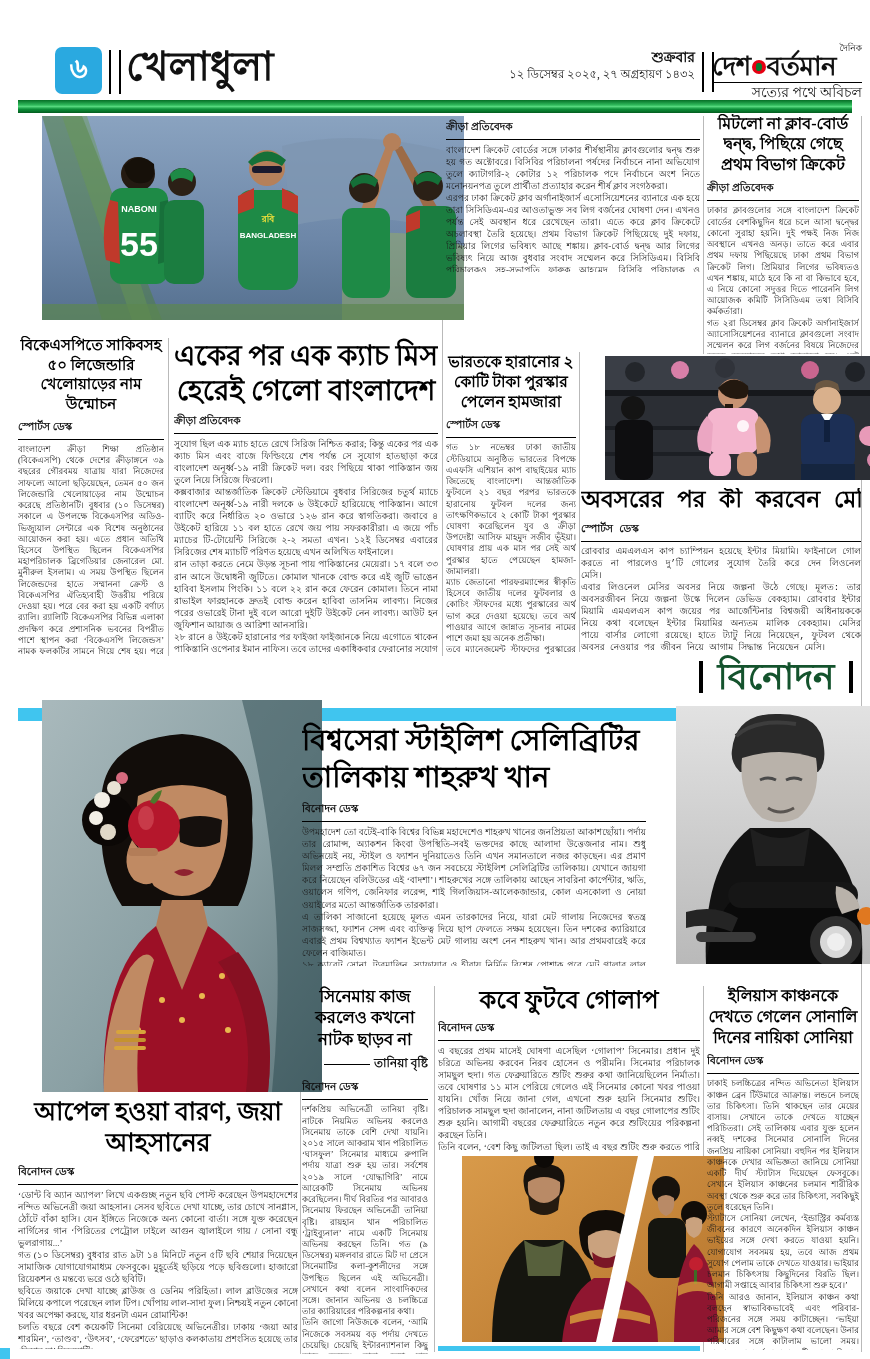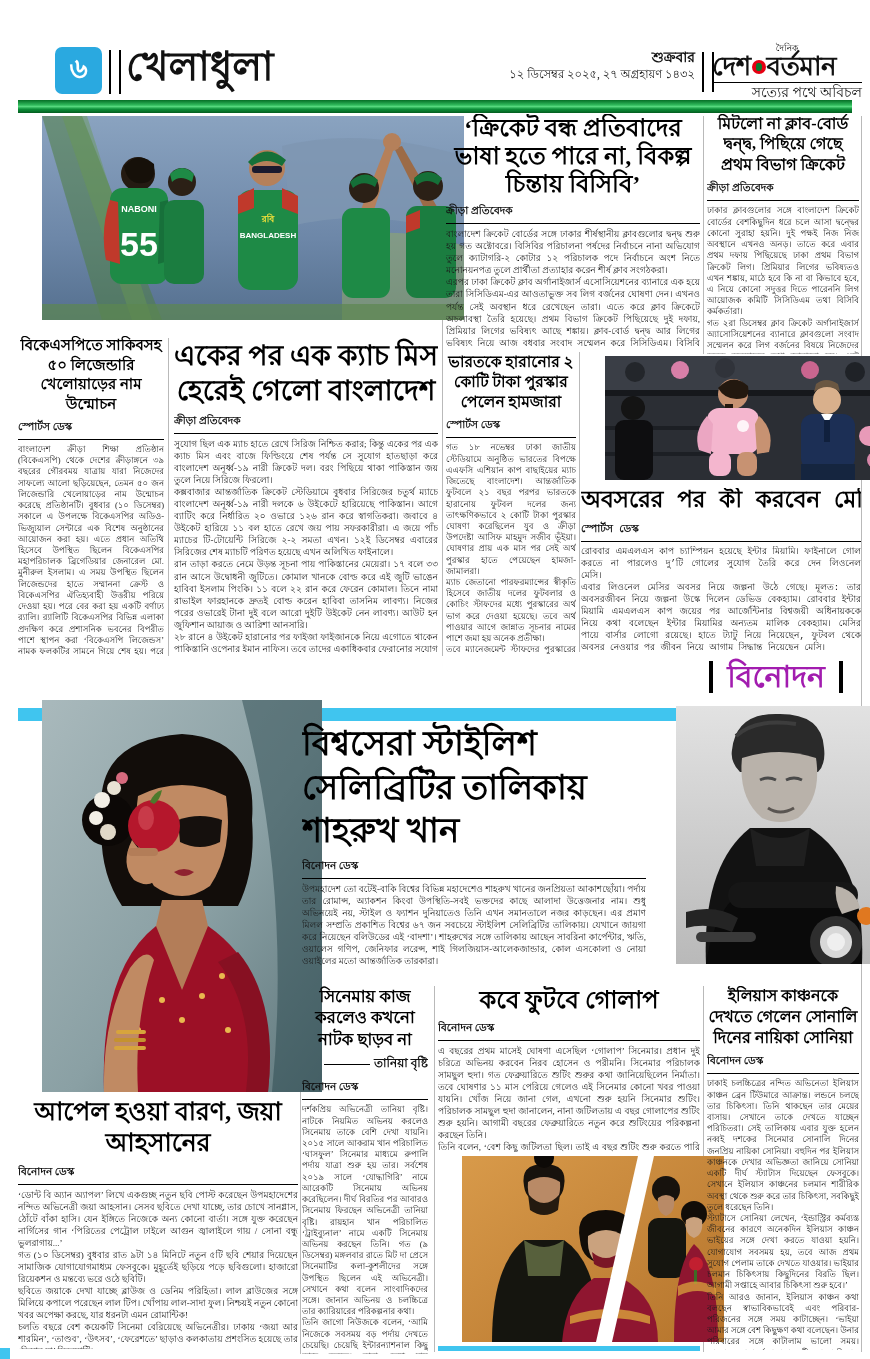--- a/index.html
+++ b/index.html
@@ -8,42 +8,42 @@
   .abs{position:absolute;}
   
   .pagenum{left:55px;top:47px;width:47px;height:47px;background:#2aa9e0;border-radius:7px;
            color:#fff;font-size:28px;font-weight:bold;display:flex;align-items:center;justify-content:center;}
   .dblbar{width:8px;border-left:2.5px solid #000;border-right:2.5px solid #000;}
   .section-title{font-size:40px;font-weight:bold;line-height:1;}
   .dateblock{text-align:right;line-height:1.25;}
   .weekday{font-size:14px;font-weight:bold;}
   .dateline{font-size:11.5px;}
   .masthead{width:150px;}
-  .mh-daily{font-size:9px;text-align:center;line-height:1;}
+  .mh-daily{font-size:9px;text-align:right;line-height:1;}
   .mh-name{font-size:26px;font-weight:bold;line-height:1.05;white-space:nowrap;letter-spacing:-0.5px;}
   .mh-dot{display:inline-block;width:14px;height:14px;background:#e60012;border-radius:50%;vertical-align:middle;
           margin:0 1px 4px 1px;position:relative;}
   .mh-dot::after{content:"";position:absolute;left:4px;top:3px;width:6px;height:8px;background:#0a7a2f;border-radius:45% 55% 60% 40%;}
   .mh-rule{border-top:1.5px solid #000;margin-top:2px;}
   .mh-tag{font-size:14px;text-align:right;line-height:1.4;}
   .greenbar{left:18px;top:100px;width:834px;height:13px;
             background:linear-gradient(180deg,#056f26 0%,#2eb85a 38%,#56d87e 50%,#0c913a 70%,#045d1f 100%);}
   
   .art{overflow:hidden;}
   .hl{font-weight:bold;text-align:center;color:#000;}
   .byline{font-size:10.5px;font-weight:bold;border-bottom:1.5px solid #000;padding-bottom:3px;margin:5px 0 4px 0;}
   .body{font-size:9px;line-height:1.34;text-align:justify;white-space:pre-line;overflow:hidden;color:#1c1c1c;}
   .body.sm{font-size:8.5px;line-height:1.32;}
   .vrule{width:0;border-left:1px solid #b9b9b9;}
   .attrib{text-align:right;font-size:12px;font-weight:bold;margin-top:4px;}
   .attrib .dash{display:inline-block;width:46px;border-top:1.5px solid #000;vertical-align:middle;margin-right:4px;}
   
   .binodon{display:flex;align-items:center;justify-content:center;gap:14px;}
   .binodon .bar{width:4px;height:32px;background:#000;}
-  .binodon .txt{color:#a21caf;font-size:30px;font-weight:bold;line-height:1;}
+  .binodon .txt{color:#14532d;font-size:36px;font-weight:bold;line-height:1;}
   .cyanbar{background:#40c5ef;}
   .photo{display:block;padding-left:24px;}
   .photo svg{display:block;}
 </style>
 </head>
 <body>
 
 <div class="page">
 
   <div class="abs pagenum">
@@ -120,21 +120,20 @@
       <path d="M308 66 q14 -14 28 -2 l-3 7 q-12 -8 -22 1 Z" fill="#157038"></path>
       <rect x="300" y="92" width="48" height="90" rx="11" fill="#1e8a46"></rect>
       <circle cx="386" cy="70" r="15" fill="#2b2016"></circle>
       <path d="M372 62 q14 -12 28 0 l-4 7 q-11 -8 -21 0 Z" fill="#157038"></path>
       <rect x="364" y="90" width="50" height="92" rx="11" fill="#1b7d40"></rect>
       <path d="M364 100 l14 -6 l0 18 l-14 5 Z" fill="#c0392b"></path>
     </svg>
   </div>
 
   <div class="abs art" style="left:446px;top:114px;width:254px;height:232px;">
-    <div class="hl" style="font-size:24px;line-height:1.17;">‘ক্রিকেট বন্ধ প্রতিবাদের ভাষা হতে পারে না, বিকল্প চিন্তায় বিসিবি’</div>
     <div class="byline">ক্রীড়া প্রতিবেদক</div>
     <div class="body" style="height:128px;">বাংলাদেশ ক্রিকেট বোর্ডের সঙ্গে ঢাকার শীর্ষস্থানীয় ক্লাবগুলোর দ্বন্দ্ব শুরু হয় গত অক্টোবরে। বিসিবির পরিচালনা পর্ষদের নির্বাচনে নানা অভিযোগ তুলে ক্যাটাগরি-২ কোটার ১২ পরিচালক পদে নির্বাচনে অংশ নিতে মনোনয়নপত্র তুলে প্রার্থীতা প্রত্যাহার করেন শীর্ষ ক্লাব সংগঠকরা।
 এরপর ঢাকা ক্রিকেট ক্লাব অর্গানাইজার্স এসোসিয়েশনের ব্যানারে এক হয়ে তারা সিসিডিএম-এর আওতাভুক্ত সব লিগ বর্জনের ঘোষণা দেন। এখনও পর্যন্ত সেই অবস্থান ধরে রেখেছেন তারা। এতে করে ক্লাব ক্রিকেটে অচলাবস্থা তৈরি হয়েছে। প্রথম বিভাগ ক্রিকেট পিছিয়েছে দুই দফায়, প্রিমিয়ার লিগের ভবিষ্যৎ আছে শঙ্কায়। ক্লাব-বোর্ড দ্বন্দ্ব আর লিগের ভবিষ্যৎ নিয়ে আজ বুধবার সংবাদ সম্মেলন করে সিসিডিএম। বিসিবি পরিচালকও সহ-সভাপতি ফারুক আহমেদ, বিসিবি পরিচালক ও সিসিডিএম চেয়ারম্যান আদনান রহমান দীপন, বিসিবি পরিচালকও ফ্যাসিলিটিজ কমিটির চেয়ারম্যান শানিয়ান তানিম এবং বিসিবি পরিচালক মোকসেদ আলম বাবু সংবাদ সম্মেলনে উপস্থিত ছিলেন।
 সংবাদ সম্মেলনে লিখিত বক্তব্যে ক্রিকেট ক্লাব অর্গানাইজার্স এসোসিয়েশনের কর্মকর্তাও মোহামেডান স্পোর্টিং ক্লাবের ক্রিকেট কমিটির চেয়ারম্যান মাসুদুজ্জামান, আবাহনী লিমিটেডের পরিচালক শেখ বশির আহমেদ মামুন এবং সূর্যতরুণ ক্লাবের কর্মকর্তা ফাহিম সিনহার বক্তব্যের জবাব দেয় সিসিডিএম। লিগ মাঠে গড়ানোর পক্ষে থাকায় ধন্যবাদ জানানো হয় তামিম ইকবালকে।
 সিসিডিএম আগেই জানিয়েছিল লিগে অংশ না নিলে ক্লাবগুলোর বিরুদ্ধে বাইলজ অনুযায়ী ব্যবস্থা নেওয়া হবে।</div>
   </div>
 
   <div class="abs art" style="left:707px;top:114px;width:152px;height:240px;">
     <div class="hl" style="font-size:16px;line-height:1.28;">মিটলো না ক্লাব-বোর্ড দ্বন্দ্ব, পিছিয়ে গেছে প্রথম বিভাগ ক্রিকেট</div>
     <div class="byline">ক্রীড়া প্রতিবেদক</div>
@@ -311,21 +310,21 @@
       <circle cx="160" cy="236" r="26" fill="#2e2e2e"></circle>
       <circle cx="160" cy="236" r="16" fill="#d8d8d8"></circle>
       <circle cx="160" cy="236" r="9" fill="#efefef"></circle>
       <circle cx="190" cy="210" r="9" fill="#e07820"></circle>
       <rect x="20" y="226" width="60" height="10" rx="5" fill="#3a3a3a"></rect>
       <path d="M10 206 q30 -8 52 6 l-6 14 q-24 -10 -46 -4 Z" fill="#242424"></path>
     </svg>
   </div>
 
   <div class="abs art" style="left:302px;top:722px;width:344px;height:244px;">
-    <div class="hl" style="font-size:34px;line-height:1.28;text-align:left;">বিশ্বসেরা স্টাইলিশ সেলিব্রিটির তালিকায় শাহরুখ খান</div>
+    <div class="hl" style="font-size:29px;line-height:1.28;text-align:left;">বিশ্বসেরা স্টাইলিশ সেলিব্রিটির তালিকায় শাহরুখ খান</div>
     <div class="byline">বিনোদন ডেস্ক</div>
     <div class="body" style="height:146px;">উপমহাদেশ তো বটেই-বাকি বিশ্বের বিভিন্ন মহাদেশেও শাহরুখ খানের জনপ্রিয়তা আকাশছোঁয়া। পর্দায় তার রোমান্স, অ্যাকশন কিংবা উপস্থিতি-সবই ভক্তদের কাছে আলাদা উত্তেজনার নাম। শুধু অভিনয়েই নয়, স্টাইল ও ফ্যাশন দুনিয়াতেও তিনি এখন সমানতালে নজর কাড়ছেন। এর প্রমাণ মিলল সম্প্রতি প্রকাশিত বিশ্বের ৬৭ জন সবচেয়ে স্টাইলিশ সেলিব্রিটির তালিকায়। যেখানে জায়গা করে নিয়েছেন বলিউডের এই ‘বাদশা’। শাহরুখের সঙ্গে তালিকায় আছেন সাবরিনা কার্পেন্টার, ঋতি, ওয়ালেস গণিপ, জেনিফার লরেন্স, শাই গিলজিয়াস-আলেকজান্ডার, কোল এসকোলা ও নোয়া ওয়াইলের মতো আন্তর্জাতিক তারকারা।
 এ তালিকা সাজানো হয়েছে মূলত এমন তারকাদের নিয়ে, যারা মেট গালায় নিজেদের স্বতন্ত্র সাজসজ্জা, ফ্যাশন সেন্স এবং ব্যক্তিত্ব দিয়ে ছাপ ফেলতে সক্ষম হয়েছেন। তিন দশকের ক্যারিয়ারে এবারই প্রথম বিশ্বখ্যাত ফ্যাশন ইভেন্ট মেট গালায় অংশ নেন শাহরুখ খান। আর প্রথমবারেই করে ফেলেন বাজিমাত।
 ১৮ ক্যারেট সোনা, ট্যুরমালিন, স্যাফায়ার ও হীরায় নির্মিত বিশেষ পোশাক পরে মেট গালার লাল গালিচায় হাজির হয়েছিলেন তিনি। রাজকীয় সেই লুক দেখে মুগ্ধ হয় বিশ্বের ফ্যাশন বিশেষজ্ঞরা। সামাজিক যোগাযোগমাধ্যমেও শাহরুখের এই নতুন রূপ নিয়ে শুরু হয় ব্যাপক আলোচনা। প্রশংসায় ভাসেন তিনি। এদিকে সামনে মুক্তি পেতে যাচ্ছে শাহরুখের নতুন ছবি ‘কিং’। এই সিনেমার মধ্য দিয়েই বড়পর্দায় অভিষেক হবে তার কন্যা সুহানা খানের। ছবিতে একজন অভিজ্ঞ খুনির চরিত্রে দেখা যাবে শাহরুখকে, যিনি নিজের শিষ্যাকে প্রশিক্ষণ দেন কঠিন মিশনে। আর সেই শিষ্যার ভূমিকায় অভিনয় করেছেন সুহানা।
 শুধু শাহরুখ ও সুহানা নন, ‘কিং’ ছবিতে আরও আছেন দীপিকা পাড়ুকোন, অভিষেক বচ্চন, জয়দীপ আহলাওয়াত, অনিল কাপুর ও অভয় বর্মার মতো শক্তিমান অভিনেতারা। সব মিলিয়ে ছবিটি নিয়ে এরই মধ্যে বলিউডে তৈরি হয়েছে তুমুল আগ্রহ। মেট গালায় ঝলমলে উপস্থিতি আর নতুন ছবির কারণে আবারও খবরের শিরোনাম শাহরুখ খান। তার আগামী কাজগুলোও ভক্তদের মধ্যে নতুন করে উত্তেজনা তৈরি করেছে।</div>
   </div>
 
   <div class="abs art" style="left:302px;top:986px;width:126px;height:368px;">
     <div class="hl" style="font-size:16.5px;line-height:1.3;">সিনেমায় কাজ করলেও কখনো নাটক ছাড়ব না</div>
     <div class="attrib"><span class="dash"></span><span>তানিয়া বৃষ্টি</span></div>

